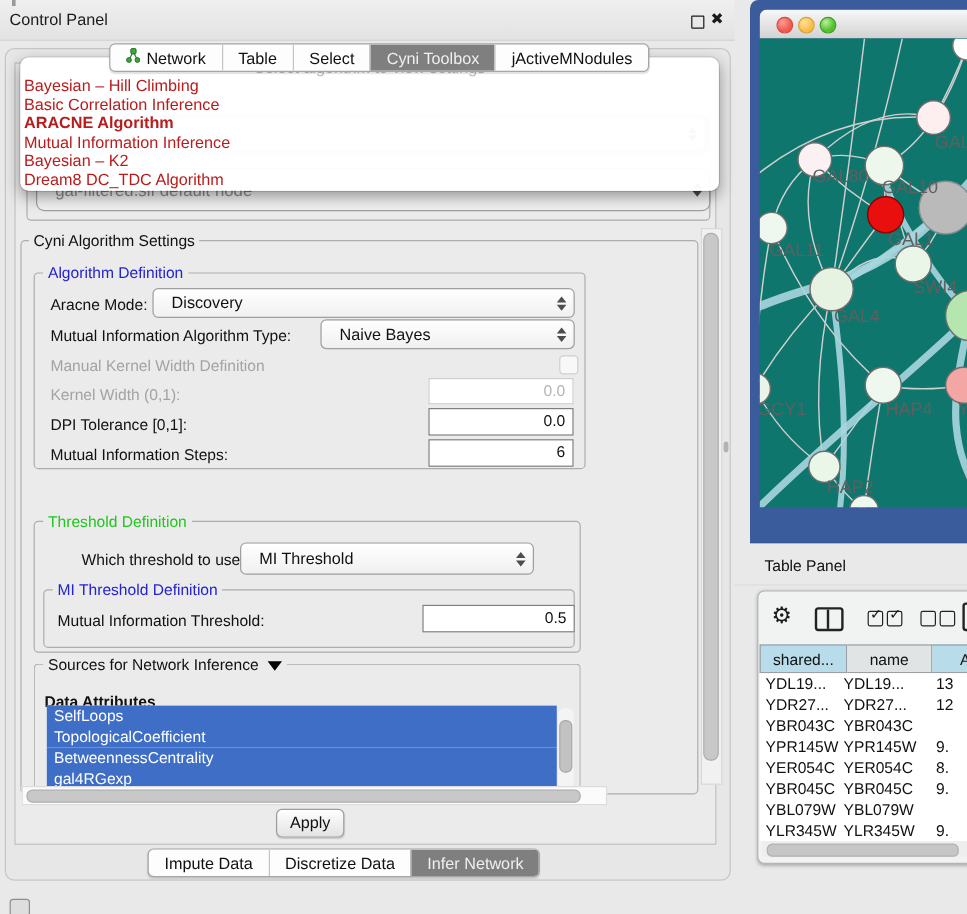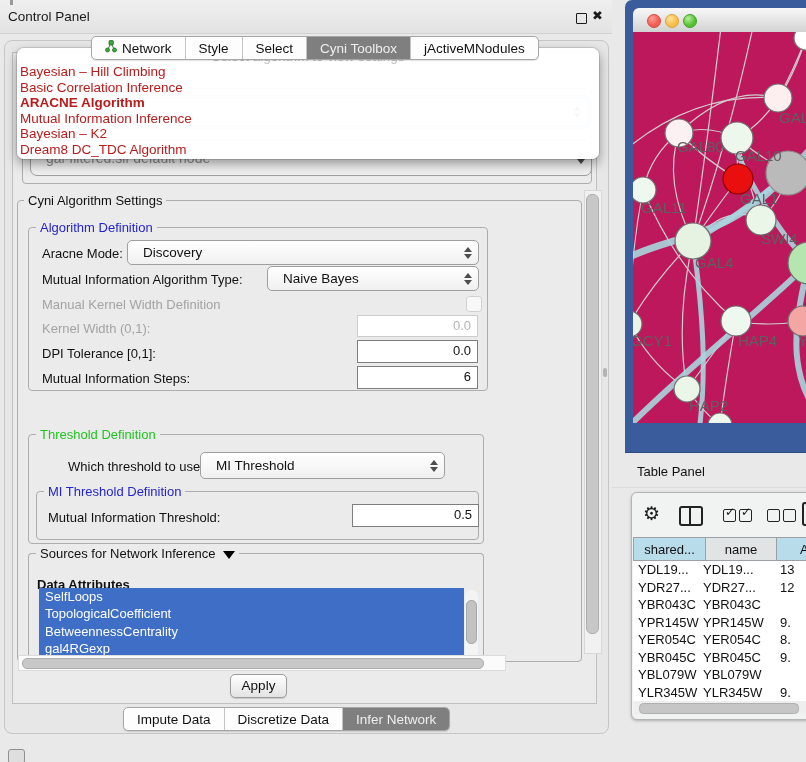--- a/index.html
+++ b/index.html
@@ -75,21 +75,21 @@
   .splitter-dot{left:603px;top:368px;width:4px;height:9px;background:#b3b3b3;border-radius:2px;}
   .corner-icon{left:8px;top:749px;width:15px;height:13px;border:1.5px solid #8f8f8f;border-radius:3px;background:#dedede;}
 
   
   .net-blue{left:625px;top:0;width:181px;height:452px;background:#3a5c9c;border-top-left-radius:7px;border-bottom:1px solid #2e4a80;}
   .net-titlebar{left:633px;top:8px;width:173px;height:24px;background:linear-gradient(#f8f8f8,#d2d2d2);border-top-left-radius:6px;border-bottom:1px solid #a8a8a8;}
   .light{width:12px;height:12px;border-radius:50%;position:absolute;top:6px;}
   .light.red{left:14px;background:radial-gradient(circle at 35% 30%,#ff9f97,#f15b50 60%);border:1px solid #d3493f;}
   .light.yellow{left:32px;background:radial-gradient(circle at 35% 30%,#ffe39a,#f7bd4a 60%);border:1px solid #d9a036;}
   .light.green{left:50px;background:radial-gradient(circle at 35% 30%,#b8ef9e,#55c12f 60%);border:1px solid #3f9e23;}
-  .net-canvas{left:633px;top:32px;width:173px;height:391px;background:#be185d;overflow:hidden;}
+  .net-canvas{left:633px;top:32px;width:173px;height:391px;background:#0f766e;overflow:hidden;}
 
   
   .tp-label{left:637px;top:464px;font-size:13px;color:#111;}
   .tp-sep{left:612px;top:487px;width:194px;height:1px;background:#dcdcdc;}
   .tp-window{left:631px;top:492px;width:185px;height:226px;background:#f1f2f2;border:1px solid #b5b5b5;border-radius:6px;box-shadow:0 1px 3px rgba(0,0,0,.25);}
   .gear{left:643px;top:503px;font-size:19px;color:#1a1a1a;line-height:22px;}
   .col-icon{left:679px;top:506px;width:20px;height:16px;border:2px solid #222;border-radius:3px;}
   .col-icon:after{content:"";position:absolute;left:8px;top:0;width:2px;height:16px;background:#222;}
   .cb{width:11px;height:11px;border:1.6px solid #222;border-radius:2px;position:absolute;background:transparent;}
   .cb .mark{position:absolute;left:1px;top:-5px;font-size:12px;font-weight:bold;color:#111;}
@@ -152,21 +152,21 @@
         <span><svg class="net-ic" width="12" height="13" viewBox="0 0 12 13">
             <line x1="6" y1="3" x2="2.5" y2="10" stroke="#2a7a2a" stroke-width="1"></line>
             <line x1="6" y1="3" x2="9.5" y2="10" stroke="#2a7a2a" stroke-width="1"></line>
             <rect x="4" y="0.5" width="4.4" height="4.4" rx="1" fill="#3aa83a" stroke="#256e25" stroke-width="0.8"></rect>
             <circle cx="2.5" cy="10" r="2" fill="#3aa83a" stroke="#256e25" stroke-width="0.8"></circle>
             <circle cx="9.5" cy="10" r="2" fill="#3aa83a" stroke="#256e25" stroke-width="0.8"></circle>
           </svg></span>
         <span>Network</span>
       </div>
       <div class="seg">
-        <span>Style</span>
+        <span>Table</span>
       </div>
       <div class="seg">
         <span>Select</span>
       </div>
       <div class="seg sel">
         <span>Cyni Toolbox</span>
       </div>
       <div class="seg">
         <span>jActiveMNodules</span>
       </div>

